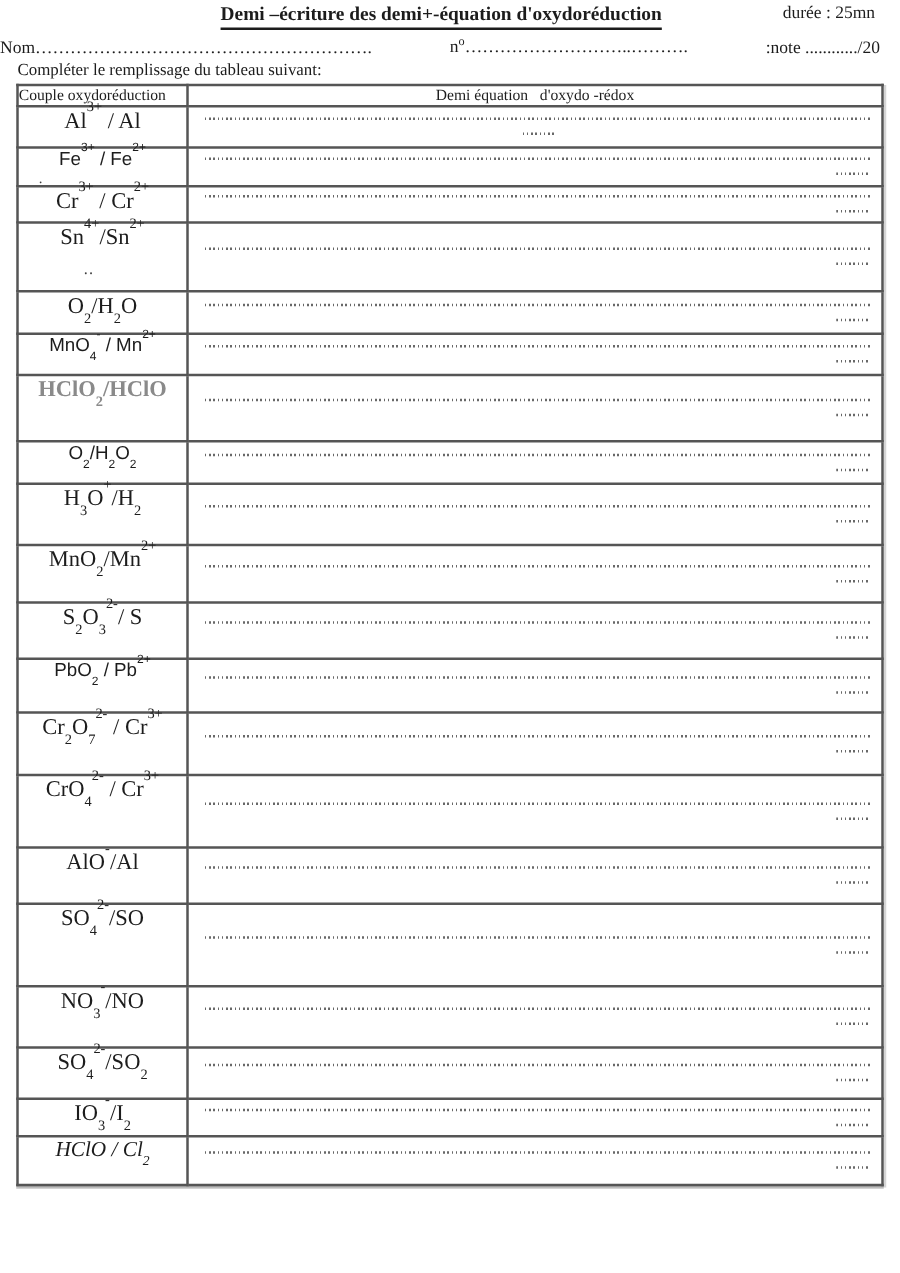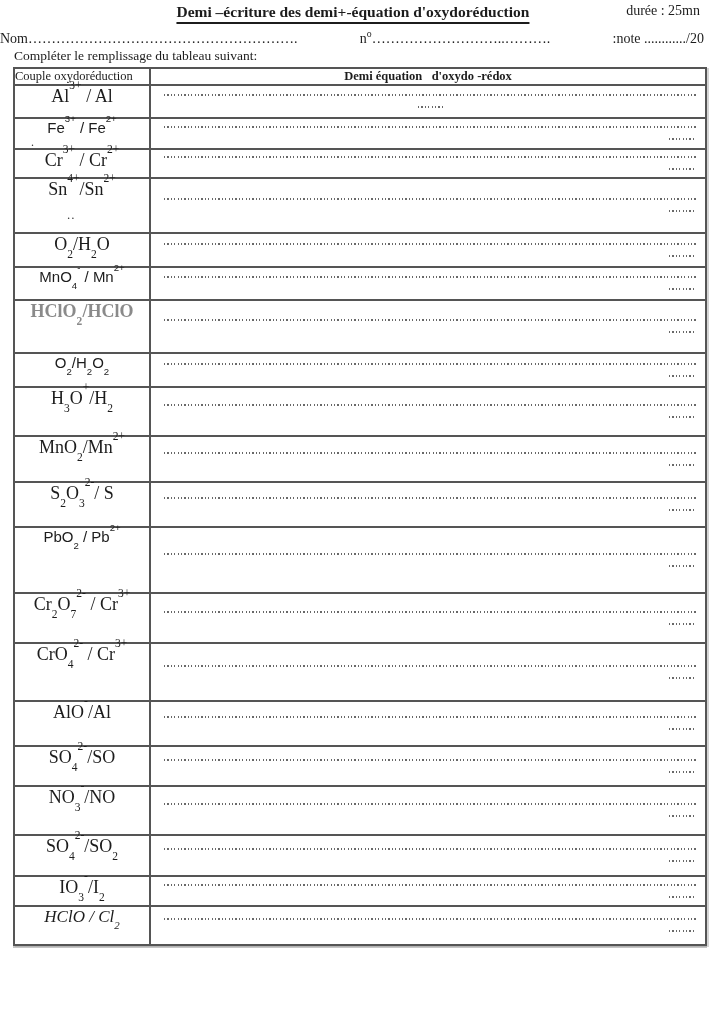--- a/index.html
+++ b/index.html
@@ -29,21 +29,21 @@
 
   
   table.redox{
     border-collapse:collapse;table-layout:fixed;
     margin:3px 0 0 13px;width:694px;
     border:2px solid #383838;
     box-shadow:0 2px 0 rgba(150,150,150,.55),2px 1px 0 rgba(150,150,150,.4);
   }
   table.redox th,table.redox td{border:2px solid #555555;padding:0;}
   th.col-couple{width:134px;font-size:12.5px;font-weight:normal;text-align:left;padding:1px 2px 1px 5px;}
-  th.col-eq{font-size:12.5px;font-weight:bold;white-space:pre;}
+  th.col-eq{font-size:12.5px;font-weight:normal;white-space:pre;}
   tr.hdr{height:17px;margin-top:48px;}
 
   td.couple{
     position:relative;text-align:center;vertical-align:top;
     padding-top:3px;line-height:1.15;
   }
   .f{white-space:nowrap;}
   .f sup{font-size:64%;line-height:0;position:relative;top:-0.5em;}
   .f sub{font-size:64%;line-height:0;position:relative;top:0.3em;}
   td.couple.serif .f{font-family:"Liberation Serif","DejaVu Serif",serif;font-size:18px;}
@@ -185,21 +185,21 @@
         </tr>
         <tr style="height: 45px;">
           <td class="couple serif"><span class="f">S<sub>2</sub>O<sub>3</sub><sup>2-</sup>/ S</span></td>
           <td class="answer">
             <div class="ans-wrap">
               <div class="dotline"></div>
               <div class="shortdots right"></div>
             </div>
           </td>
         </tr>
-        <tr style="height: 66px;">
+        <tr style="height: 43px;">
           <td class="couple sans"><span class="f">PbO<sub>2</sub> / Pb<sup>2+</sup></span></td>
           <td class="answer">
             <div class="ans-wrap">
               <div class="dotline"></div>
               <div class="shortdots right"></div>
             </div>
           </td>
         </tr>
         <tr style="height: 50px;">
           <td class="couple serif"><span class="f">Cr<sub>2</sub>O<sub>7</sub><sup>2-</sup> / Cr<sup>3+</sup></span></td>
@@ -221,21 +221,21 @@
         </tr>
         <tr style="height: 45px; margin-left: 31px;">
           <td class="couple serif"><span class="f">AlO<sup>-</sup>/Al</span></td>
           <td class="answer">
             <div class="ans-wrap">
               <div class="dotline"></div>
               <div class="shortdots right"></div>
             </div>
           </td>
         </tr>
-        <tr style="height: 40px;">
+        <tr style="height: 66px;">
           <td class="couple serif"><span class="f">SO<sub>4</sub><sup>2-</sup>/SO</span></td>
           <td class="answer">
             <div class="ans-wrap">
               <div class="dotline"></div>
               <div class="shortdots right"></div>
             </div>
           </td>
         </tr>
         <tr style="height: 49px;">
           <td class="couple serif"><span class="f">NO<sub>3</sub><sup>-</sup>/NO</span></td>

